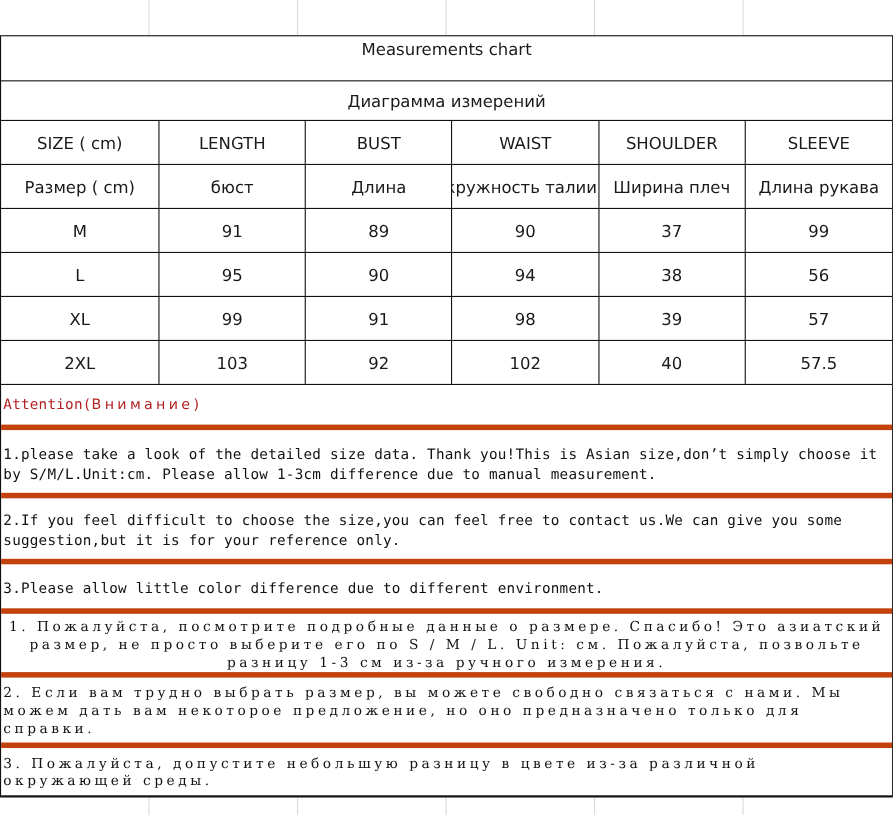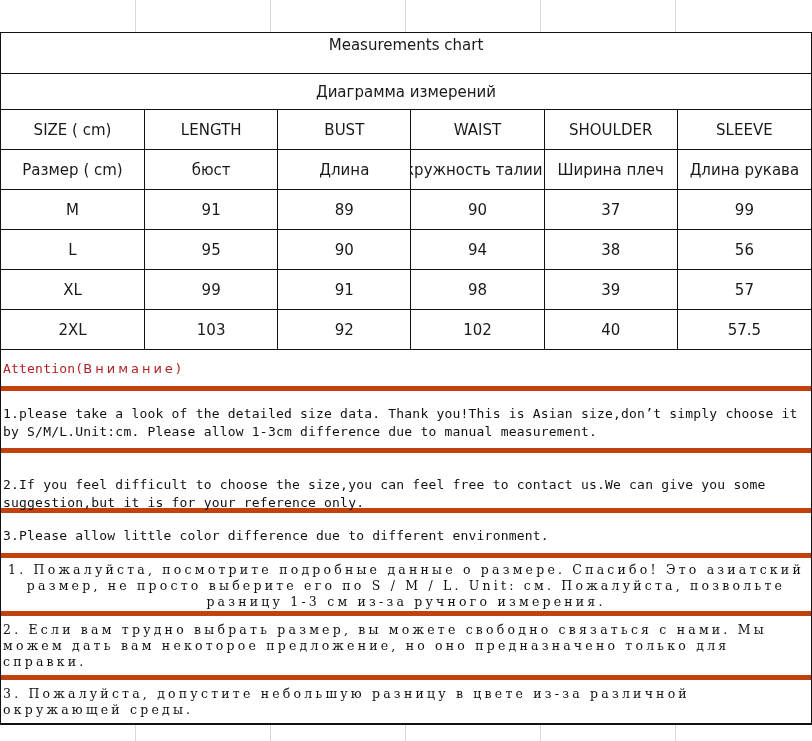--- a/index.html
+++ b/index.html
@@ -91,21 +91,21 @@
   </div>
 
   <div class="notes">
     <div class="note attention" style="height:36px">
       <span>Attention(</span>
         <span class="ru">Внимание)</span>
     </div>
     <div class="note" style="height:62px;padding-top:14px">
       <p>1.please take a look of the detailed size data. Thank you!This is Asian size,don’t simply choose it by S/M/L.Unit:cm. Please allow 1-3cm difference due to manual measurement.</p>
     </div>
-    <div class="note" style="height:60px;padding-top:23px">
+    <div class="note" style="height:60px;padding-top:12px">
       <p>2.If you feel difficult to choose the size,you can feel free to contact us.We can give you some suggestion,but it is for your reference only.</p>
     </div>
     <div class="note" style="height:45px;padding-top:14px">
       <p>3.Please allow little color difference due to different environment.</p>
     </div>
     <div class="note ru-note center" style="height:58px;padding-top:4px">
       <p>1. Пожалуйста, посмотрите подробные данные о размере. Спасибо! Это азиатский размер, не просто выберите его по S / M / L. Unit: см. Пожалуйста, позвольте разницу 1-3 см из-за ручного измерения.</p>
     </div>
     <div class="note ru-note" style="height:64px;padding-top:6px">
       <p>2. Если вам трудно выбрать размер, вы можете свободно связаться с нами. Мы можем дать вам некоторое предложение, но оно предназначено только для справки.</p>

